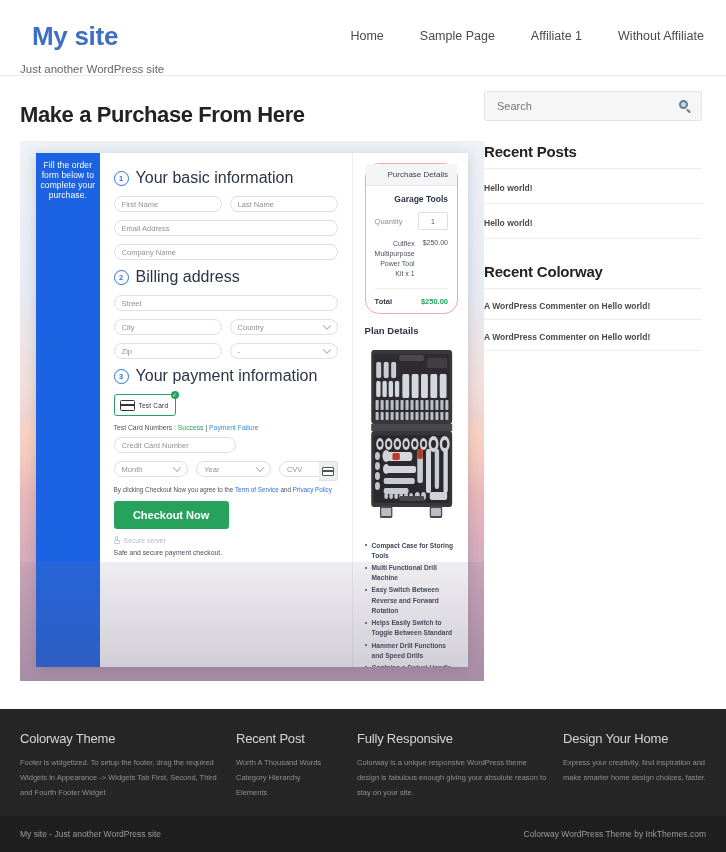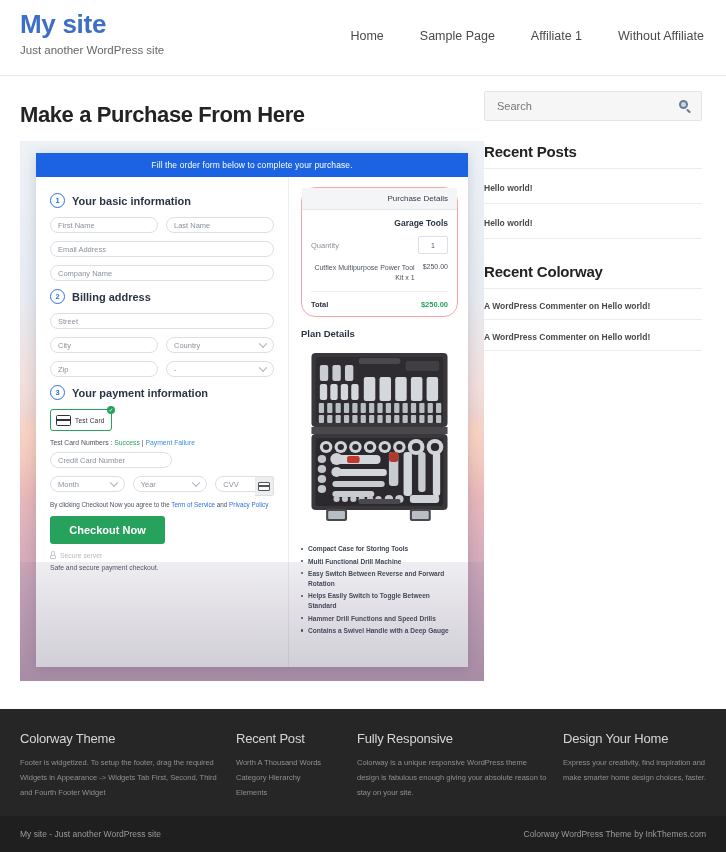--- a/index.html
+++ b/index.html
@@ -14,21 +14,21 @@
 
   
   .site-header{
     height:76px;padding:0 20px;box-sizing:border-box;
     display:flex;align-items:flex-start;justify-content:space-between;
     border-bottom:1px solid #e9e9e9;
   }
   .brand{padding-top:10px;}
   .site-title{
     font-size:26px;font-weight:bold;color:#3f6fc4;letter-spacing:-0.3px;
-    line-height:1.1;margin:0;
+    line-height:1.1;margin:12px;
   }
   .site-tagline{font-size:11.5px;color:#666;margin-top:5px;}
   .main-nav{display:flex;align-items:center;gap:36px;padding-top:29px;padding-right:2px;}
   .nav-link{font-size:12.5px;color:#4a4a4a;text-decoration:none;white-space:nowrap;}
 
   
   .content-wrap{display:flex;padding:0 20px;box-sizing:border-box;align-items:flex-start;}
   .main-col{width:464px;flex:0 0 464px;}
   .side-col{width:218px;flex:0 0 218px;padding-top:15px;}
 
@@ -49,37 +49,37 @@
     background:linear-gradient(180deg,rgba(255,214,190,.75),rgba(238,170,170,.2));
     filter:blur(6px);
   }
   .order-app:after{
     content:"";position:absolute;left:0;right:0;bottom:0;height:22%;
     background:linear-gradient(180deg,rgba(120,110,140,.12),rgba(90,80,110,.30));
   }
   .order-card{
     position:absolute;left:16px;top:12px;width:432px;bottom:14px;
     background:#fff;box-shadow:0 2px 12px rgba(30,40,70,.18);
-    display:flex;flex-direction:column;overflow:hidden;
+    display:flex;flex-direction:row;overflow:hidden;
   }
   .order-banner{
     background:#1b63e3;color:#fff;text-align:center;
     font-size:8.5px;padding:7px 0;letter-spacing:.1px;
   }
   .order-body{display:flex;flex:1;min-height:0;}
   .form-col{width:252px;flex:0 0 252px;padding:12px 14px 10px 14px;box-sizing:border-box;}
   .detail-col{flex:1;border-left:1px solid #eceef1;padding:10px 10px 10px 12px;box-sizing:border-box;}
 
   .step{display:flex;align-items:center;gap:7px;margin:4px 0 9px 0;}
   .step-num{
     width:13px;height:13px;border-radius:50%;border:1.3px solid #2f6fe0;
     color:#2f6fe0;font-size:7.5px;display:flex;align-items:center;justify-content:center;
     flex:0 0 13px;font-weight:bold;
   }
-  .step-label{font-size:11px;color:#2b3445;font-weight:bold;}
+  .step-label{font-size:16px;color:#2b3445;font-weight:normal;}
 
   .row{display:flex;gap:8px;margin-bottom:8px;}
   .fld{
     height:16px;border:1px solid #dcdfe4;border-radius:8px;background:#fff;
     font-size:7.5px;color:#8b919c;display:flex;align-items:center;padding:0 7px;
     box-sizing:border-box;flex:1;
   }
   .fld.full{width:100%;}
   .sel{position:relative;}
   .sel .caret{

